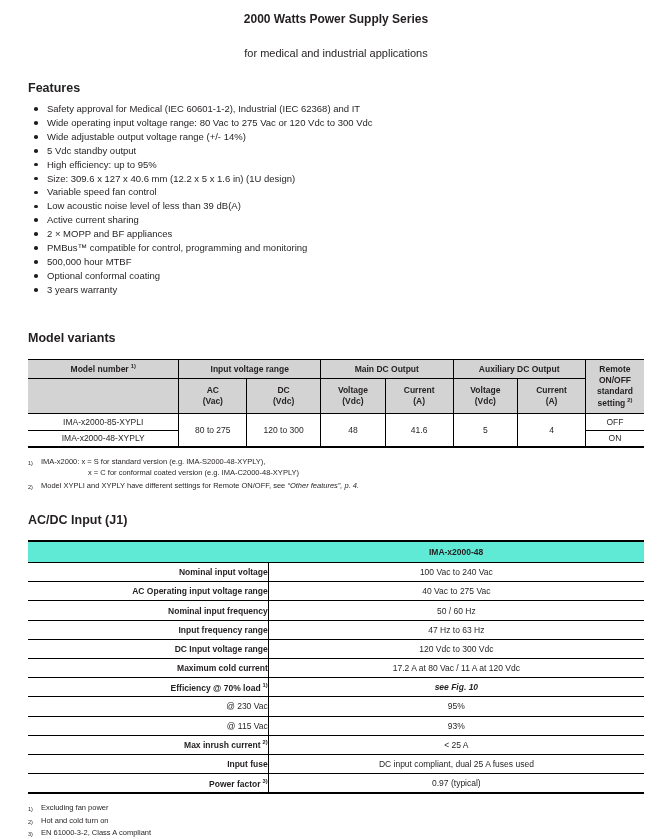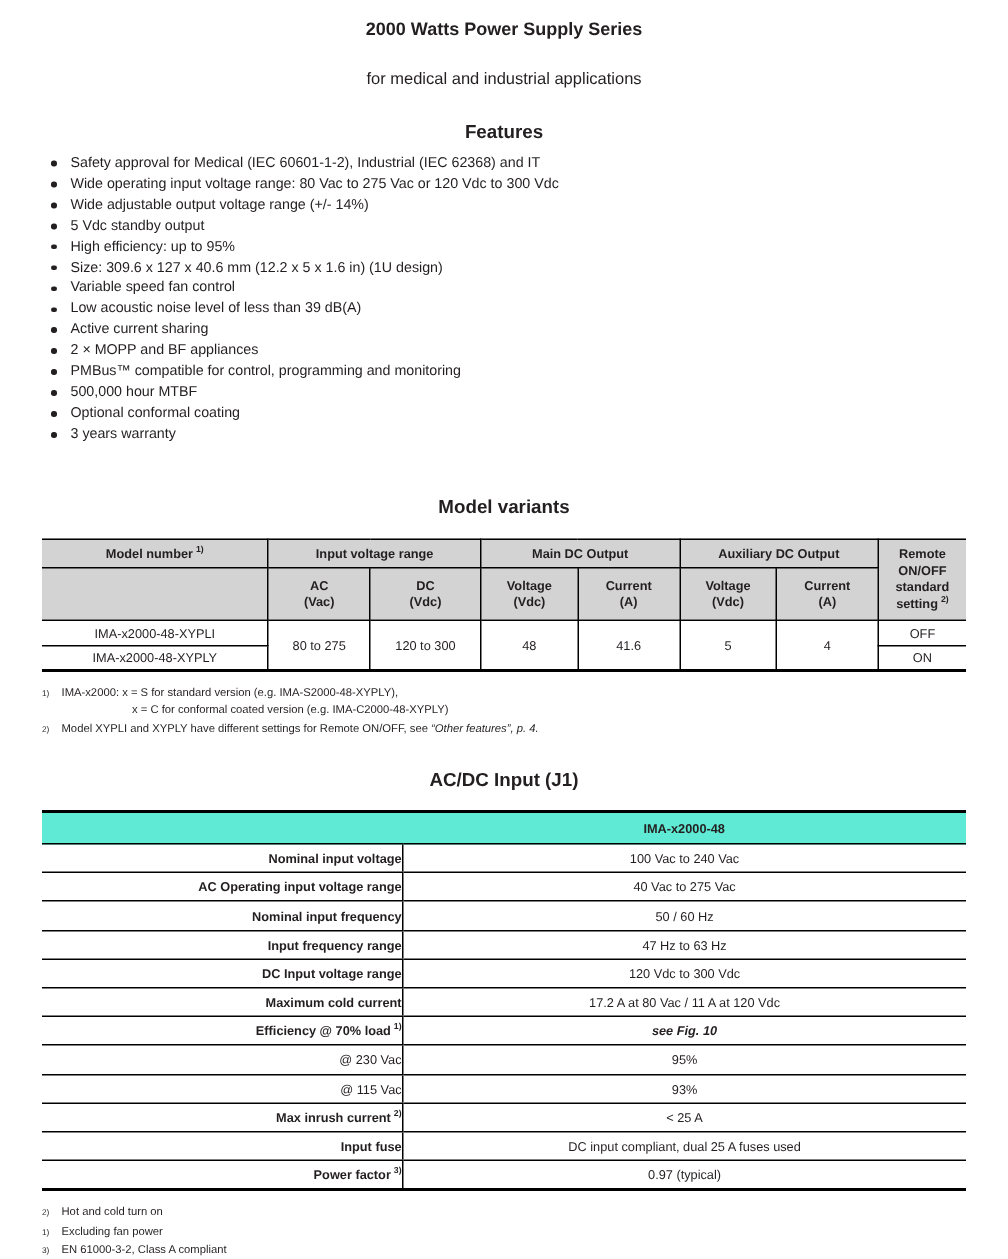--- a/index.html
+++ b/index.html
@@ -8,21 +8,21 @@
     width:672px; height:839px;
     font-family:"Liberation Sans", sans-serif;
     color:#231f20;
     overflow:hidden;
   }
   .page { padding:10px 28px 0 28px; }
 
   .title { font-size:12px; font-weight:bold; text-align:center; margin-top:2px; }
   .subtitle { font-size:11px; font-weight:normal; text-align:center; margin-top:21px; }
 
-  .section-heading { font-size:12.5px; font-weight:bold;text-align:center; }
+  .section-heading { font-size:12.5px; font-weight:bold; }
   .features-heading { margin-top:22px; }
 
   ul.features { list-style:none; margin-top:7px; }
   ul.features li {
     position:relative; font-size:9.5px; line-height:13.9px; padding-left:19px;
   }
   ul.features li::before {
     content:""; position:absolute; left:6px; top:5.2px;
     width:3.6px; height:3.6px; border-radius:50%; background:#231f20;
   }
@@ -148,21 +148,21 @@
             <div>(Vdc)</div>
           </th>
         <th>
             <div>Current</div>
             <div>(A)</div>
           </th>
       </tr>
     </thead>
     <tbody>
       <tr>
-        <td>IMA-x2000-48-XYPLI</td>
+        <td>IMA-x2000-85-XYPLI</td>
         <td rowspan="2">80 to 275</td>
         <td rowspan="2">120 to 300</td>
         <td rowspan="2">48</td>
         <td rowspan="2">41.6</td>
         <td rowspan="2">5</td>
         <td rowspan="2">4</td>
         <td>OFF</td>
       </tr>
       <tr>
         <td>IMA-x2000-48-XYPLY</td>
@@ -243,26 +243,26 @@
         </tr>
       <tr>
           <td class="lbl"><span>Power factor</span><span class="sup lblsup">3)</span></td>
           <td class="val">0.97  (typical)</td>
         </tr>
     </tbody>
   </table>
 
   <div class="footnotes">
     <div class="fn">
+      <span class="fnsup">1)</span>
+      <span>Excluding fan power</span>
+    </div>
+    <div class="fn">
       <span class="fnsup">2)</span>
       <span>Hot and cold turn on</span>
     </div>
     <div class="fn">
-      <span class="fnsup">1)</span>
-      <span>Excluding fan power</span>
-    </div>
-    <div class="fn">
       <span class="fnsup">3)</span>
       <span>EN 61000-3-2, Class A compliant</span>
     </div>
   </div>
 
 </div>
 
 </body></html>

